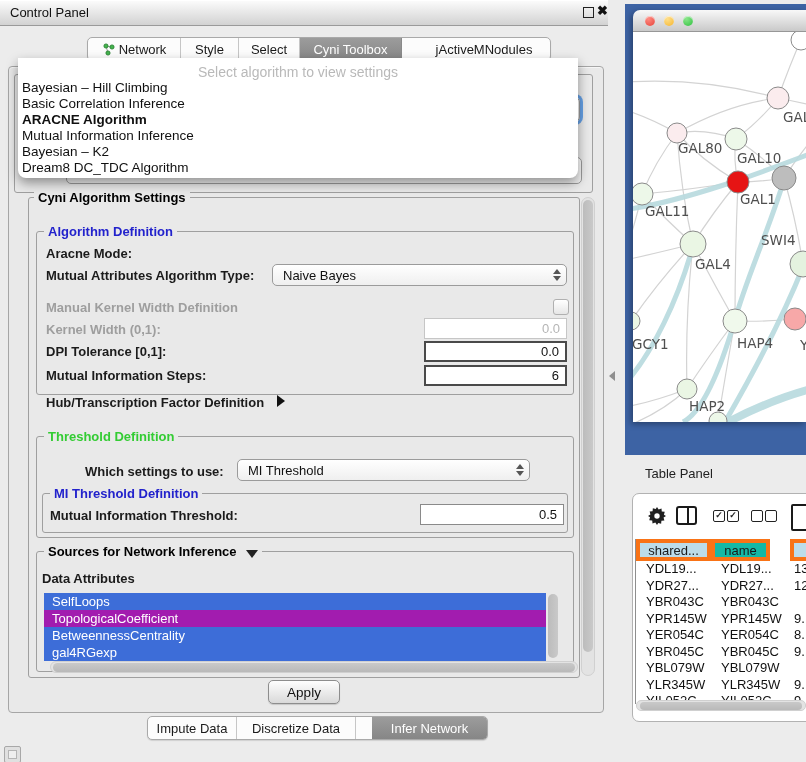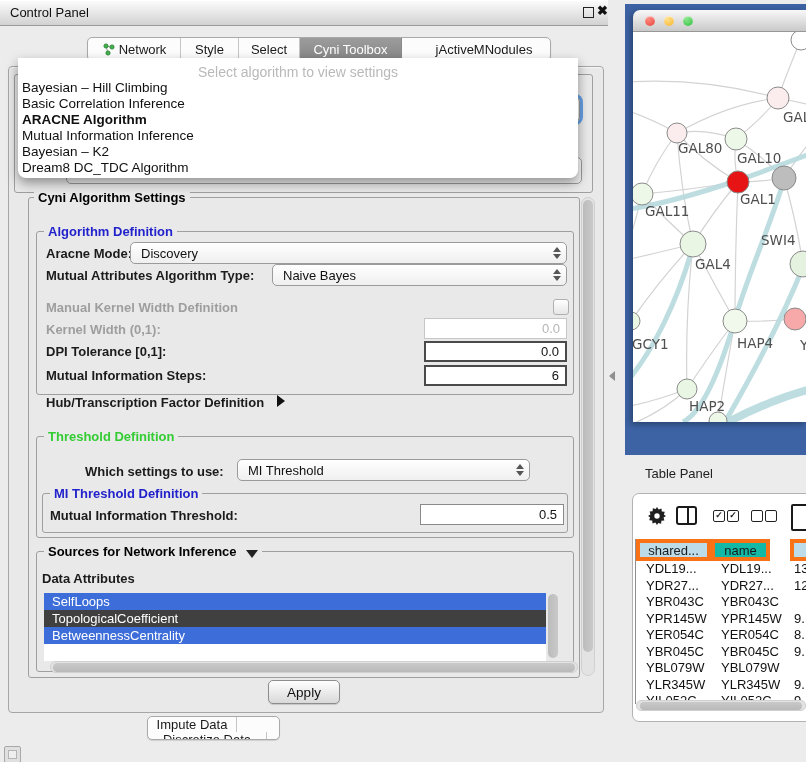--- a/index.html
+++ b/index.html
@@ -14,21 +14,21 @@
   #btn-close{position:absolute;left:597px;top:2px;font-size:13px;font-weight:bold;color:#111;}
   #top-tick{left:10px;top:0;width:2px;height:6px;background:#9a9a9a;}
   
   .seg{display:flex;background:#fcfcfc;border:1px solid #a9a9a9;border-radius:5px;overflow:hidden;
        box-shadow:0 1px 1px rgba(0,0,0,.12);}
   .seg .s{display:flex;align-items:center;justify-content:center;font-size:13px;color:#1a1a1a;
           border-right:1px solid #c6c6c6;box-sizing:border-box;white-space:nowrap;cursor:default;}
   .seg .s:last-child{border-right:none;margin-left:16px;}
   .seg .s.sel{background:linear-gradient(#9c9c9c,#868686);color:#fff;border-right-color:#8a8a8a;}
   #tabstrip{left:87px;top:37px;height:22px;}
-  #bottomtabs{left:147px;top:716px;height:22px;flex-direction:column;}
+  #bottomtabs{left:147px;top:716px;height:22px;}
   
   #outerbox{left:8px;top:66px;width:594px;height:645px;border:1px solid #a6a6a6;border-radius:4px;
             background:#e9e9e9;box-shadow:inset 0 1px 0 #f6f6f6;}
   .gbox{border:1px solid #9f9f9f;border-radius:3px;}
   .gbox-label{font-size:13px;font-weight:bold;background:#e9e9e9;padding:0 4px;white-space:nowrap;line-height:13px;}
   .blue{color:#2222cc;} .green{color:#33cc33;}
   .lbl{font-size:13px;font-weight:bold;color:#1b1b1b;white-space:nowrap;}
   .lbl.dis{color:#9e9e9e;}
   
   .combo{background:linear-gradient(#ffffff,#efefef);border:1px solid #9b9b9b;border-radius:5px;
@@ -162,27 +162,20 @@
   <div class="abs gbox-label" style="left:34px;top:191px;">Cyni Algorithm Settings</div>
 
   <div class="abs sb-track" style="left:581px;top:197px;width:14px;height:479px;">
     <div class="sb-thumb" style="position:absolute;left:1px;top:2px;width:10px;height:452px;"></div>
   </div>
 
   <div class="abs gbox" style="left:36px;top:231px;width:536px;height:162px;"></div>
   <div class="abs gbox-label blue" style="left:44px;top:225px;">Algorithm Definition</div>
 
   <div class="abs lbl" style="left:46px;top:246px;">Aracne Mode:</div>
-  <div class="abs combo" style="left:130px;top:242px;width:437px;height:22px;">
-    <span>Discovery</span>
-    <span class="stepper">
-        <span class="arr-up"></span>
-        <span class="arr-dn"></span>
-      </span>
-  </div>
 
   <div class="abs lbl" style="left:46px;top:268px;">Mutual Attributes Algorithm Type:</div>
   <div class="abs lbl dis" style="left:46px;top:300px;">Manual Kernel Width Definition</div>
 
   <div class="abs combo" style="left:272px;top:264px;width:295px;height:22px;">
     <span>Naive Bayes</span>
     <span class="stepper">
         <span class="arr-up"></span>
         <span class="arr-dn"></span>
       </span>
@@ -228,22 +221,23 @@
 
   <div class="abs gbox" style="left:36px;top:551px;width:536px;height:119px;"></div>
   <div class="abs gbox-label" style="left:44px;top:545px;">
     <span>Sources for Network Inference</span>
     <span class="tri-down"></span>
   </div>
   <div class="abs lbl" style="left:42px;top:571px;">Data Attributes</div>
 
   <div class="abs" id="attr-list">
       <div class="attr-item" style="background: rgb(61, 109, 216);">SelfLoops</div>
-      <div class="attr-item" style="background: #404040;">TopologicalCoefficient</div>
+      <div class="attr-item" style="background: #a21caf;">TopologicalCoefficient</div>
       <div class="attr-item" style="background: rgb(61, 109, 216);">BetweennessCentrality</div>
+      <div class="attr-item" style="background: rgb(61, 109, 216);">gal4RGexp</div>
     </div>
   <div class="abs sb-thumb" style="left:548px;top:594px;width:10px;height:64px;"></div>
 
   <div class="abs sb-track" style="left:50px;top:661px;width:528px;height:12px;">
     <div class="sb-thumb-h" style="position:absolute;left:2px;top:1px;width:522px;height:9px;"></div>
   </div>
 
   <div class="abs" id="apply">
     <span>Apply</span>
     </div>

